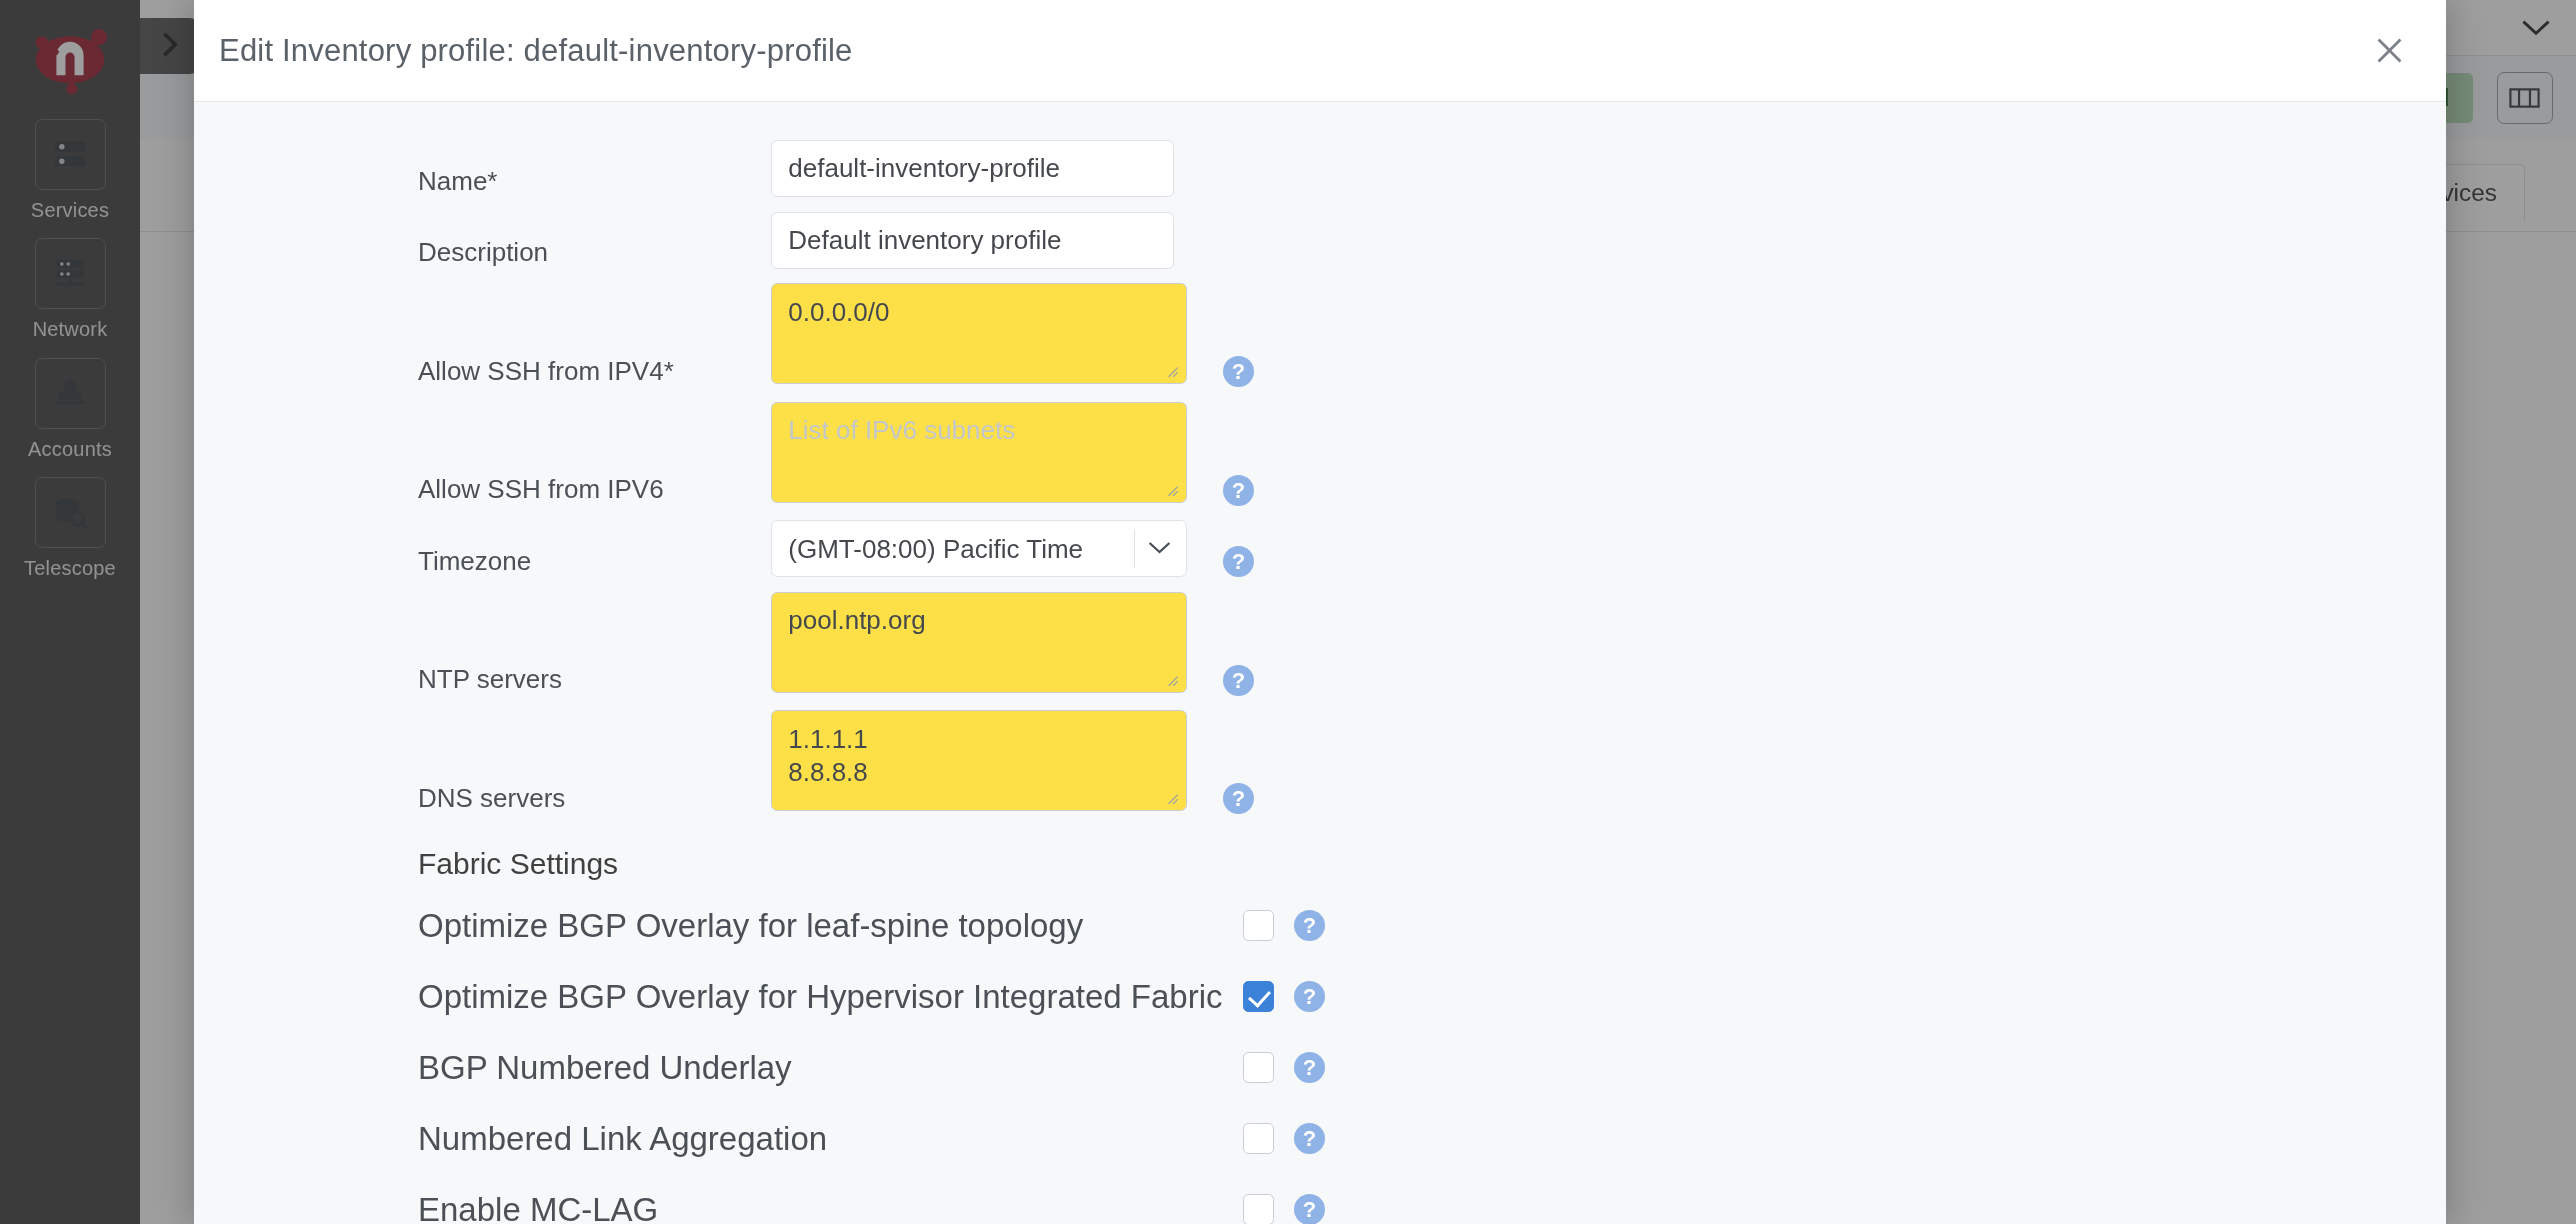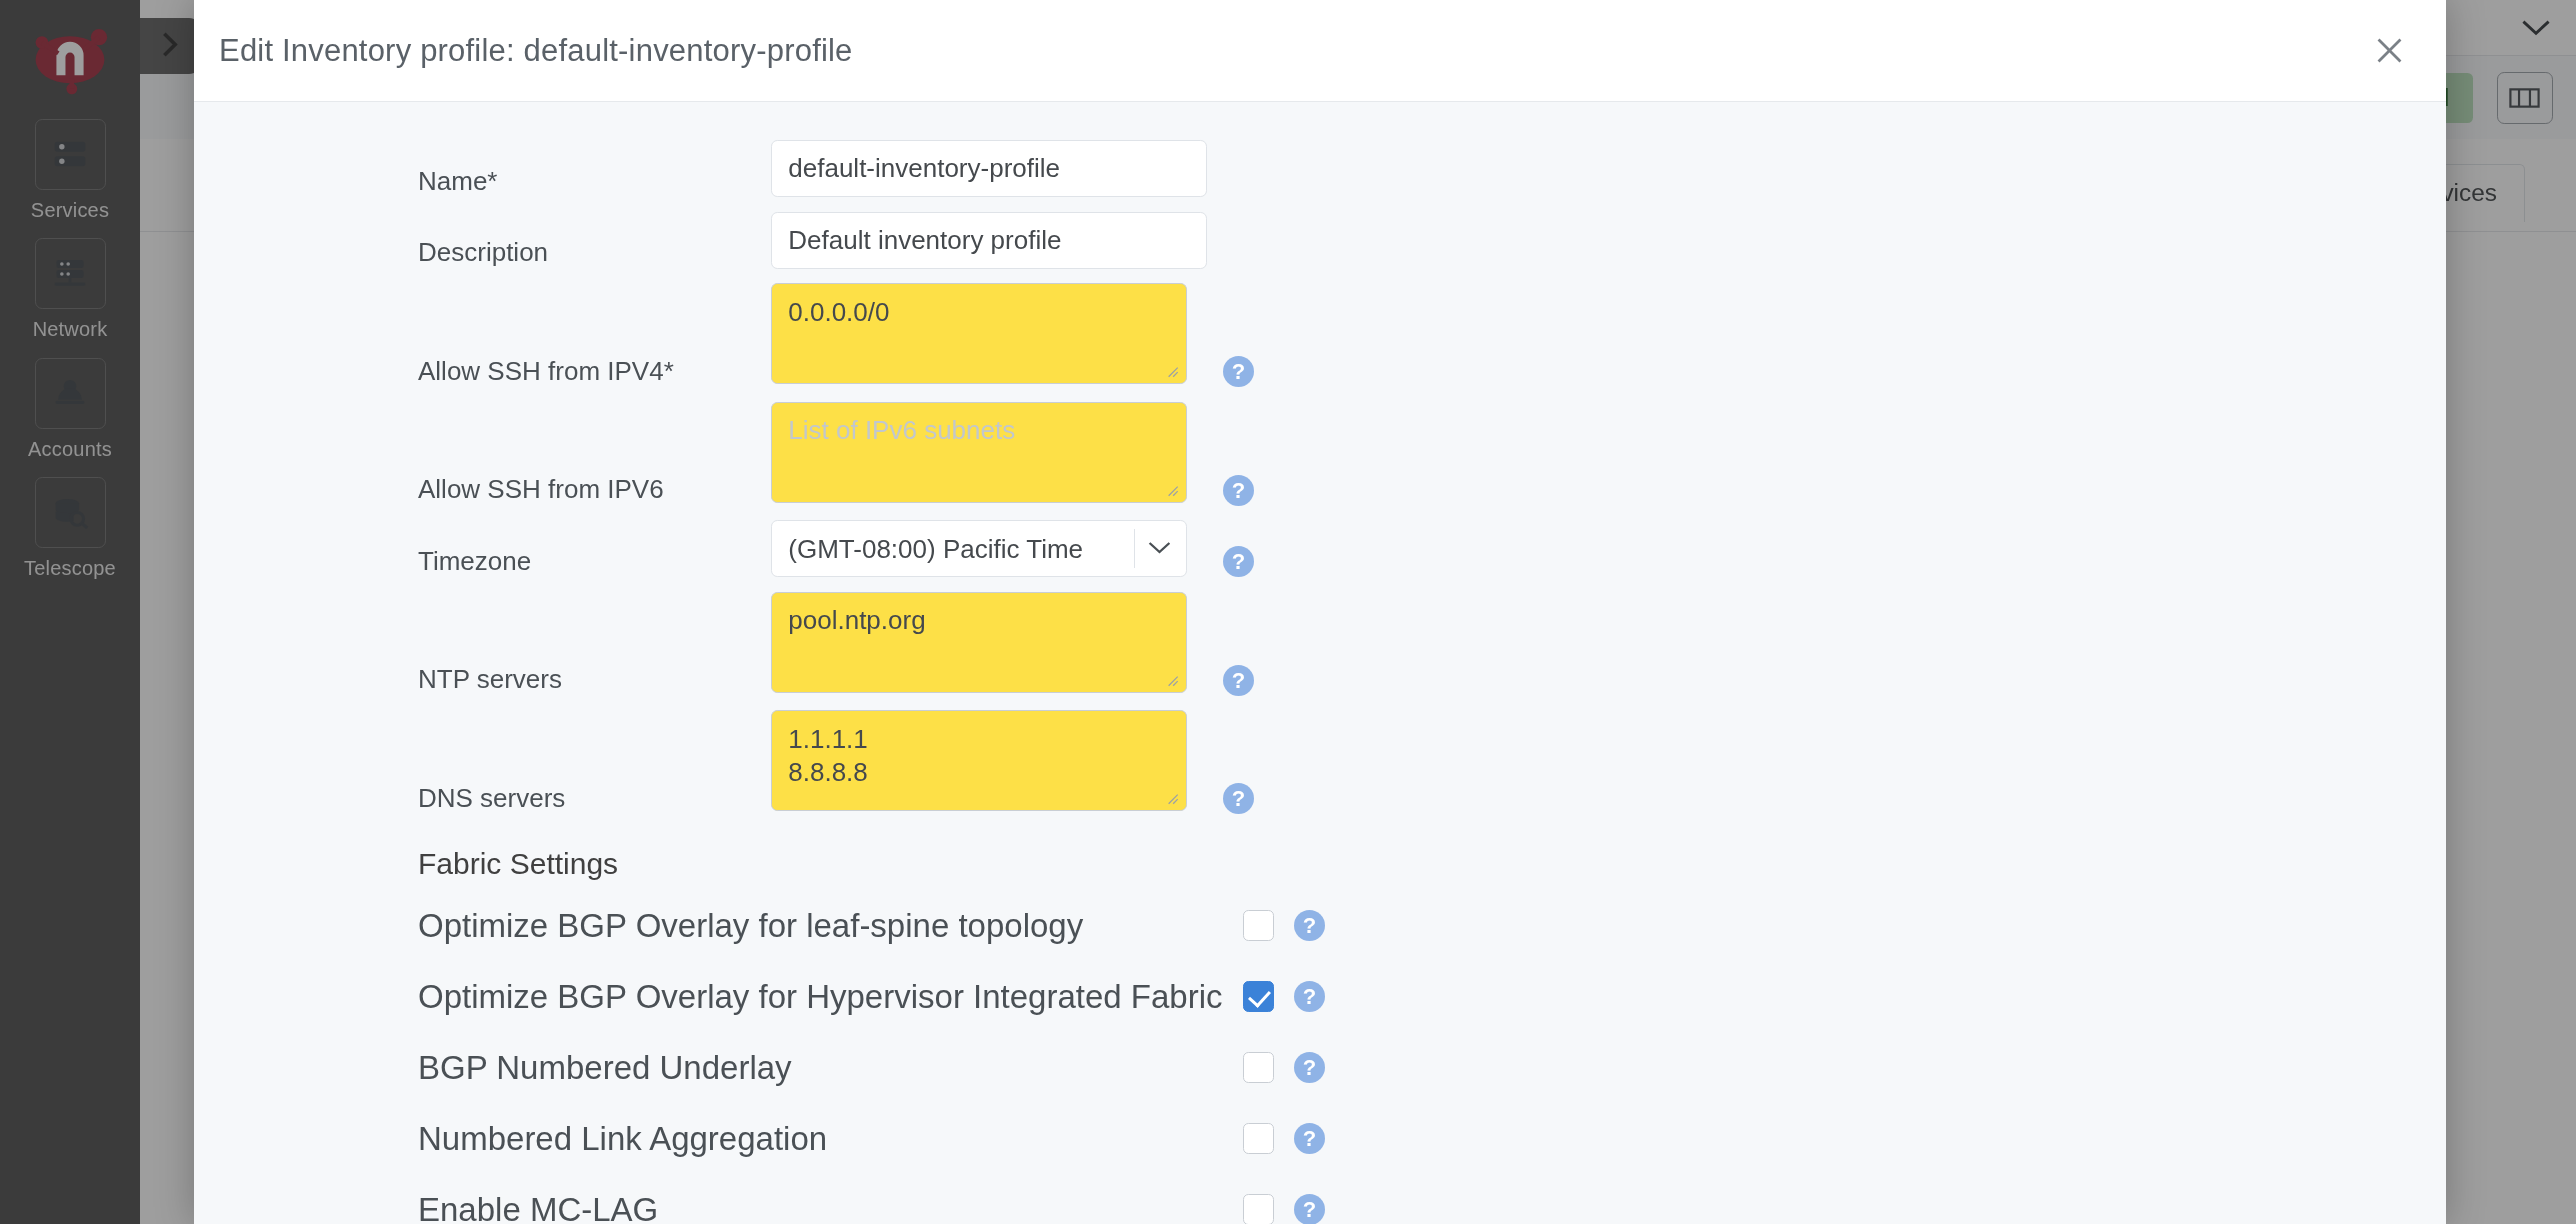--- a/index.html
+++ b/index.html
@@ -97,21 +97,21 @@
   .modal-body { flex: 1 1 auto; overflow: hidden; padding: 38px 0 0 0; }
 
   .form-row { display:flex; align-items:flex-end; padding: 0 0 0 224px; }
   .form-label {
     width: 353px; flex: 0 0 353px; font-size: 26px; color: #4a5055; padding-top: 14.5px;
     line-height: 1.2;
   }
   .field-col { flex: 0 0 416px; }
 
   .txt-input {
-    width: 436px; height: 57px; border:0.9px solid #dfe3e8; border-radius: 6.3px;
+    width: 403px; height: 57px; border:0.9px solid #dfe3e8; border-radius: 6.3px;
     background:#ffffff; font-size: 26px; color:#45494d; padding: 0 16.3px;
     font-family: "Liberation Sans", sans-serif;
   }
   .txt-area {
     width: 416px; height: 101px; border:0.9px solid #c9ced4; border-radius: 6.3px;
     background:#fde047; font-size: 26px; color:#45494d; padding: 11.8px 16.3px;
     font-family: "Liberation Sans", sans-serif; resize: none; line-height: 1.28;
     overflow: hidden;
   }
   .txt-area::placeholder { color:#c2c7cc; }

